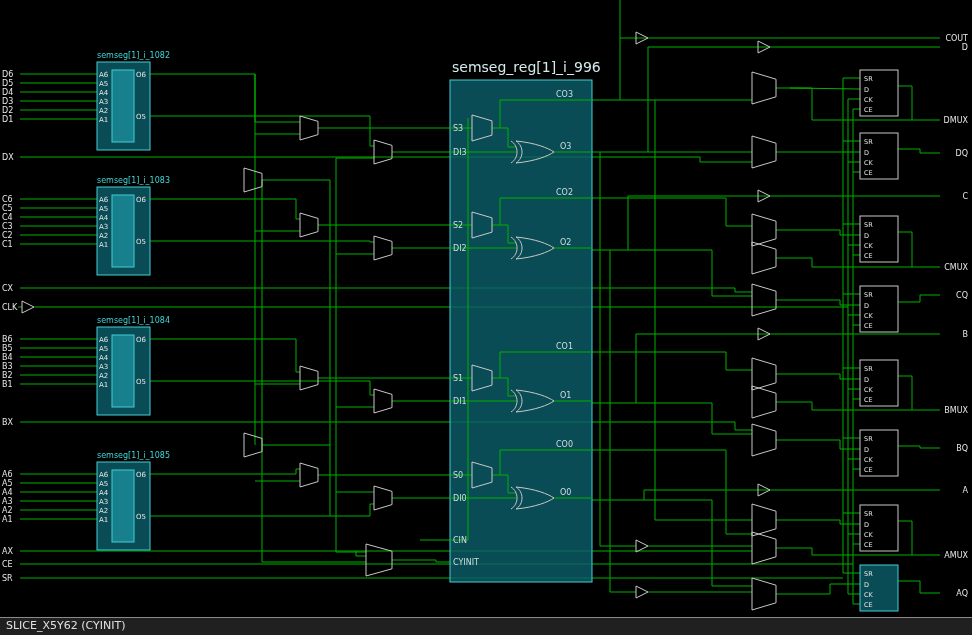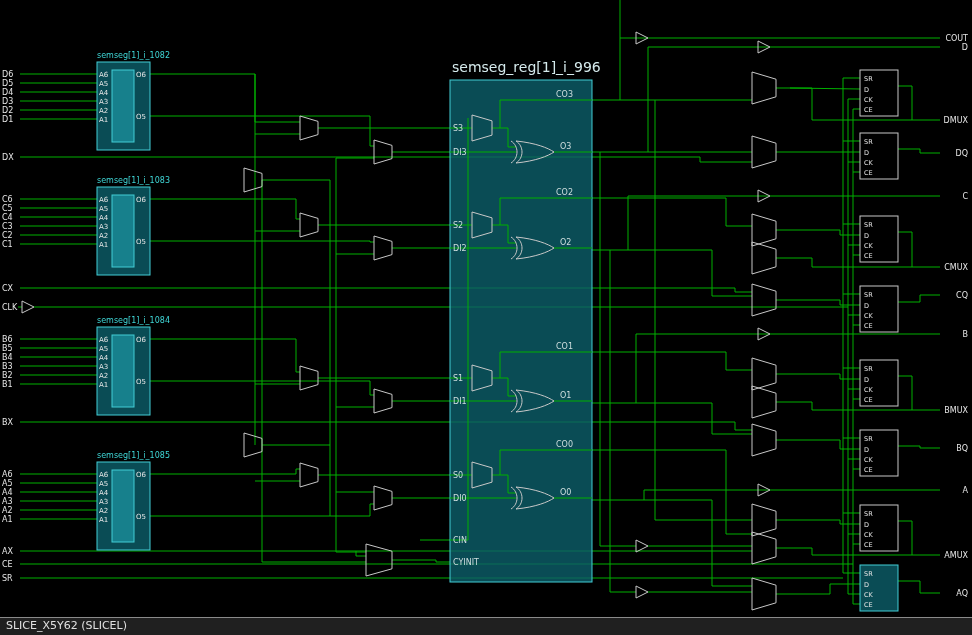--- a/index.html
+++ b/index.html
@@ -370,15 +370,15 @@
         <text x="864" y="527" class="tiny">D</text>
         <text x="864" y="537" class="tiny">CK</text>
         <text x="864" y="547" class="tiny">CE</text>
         <text x="864" y="576" class="tiny">SR</text>
         <text x="864" y="587" class="tiny">D</text>
         <text x="864" y="597" class="tiny">CK</text>
         <text x="864" y="607" class="tiny">CE</text>
       </g>
   </svg>
   <div class="statusbar">
-    <span>SLICE_X5Y62 (SLICEL)</span>
+    <span>SLICE_X5Y62 (CYINIT)</span>
   </div>
 </div>
 
 </body></html>

